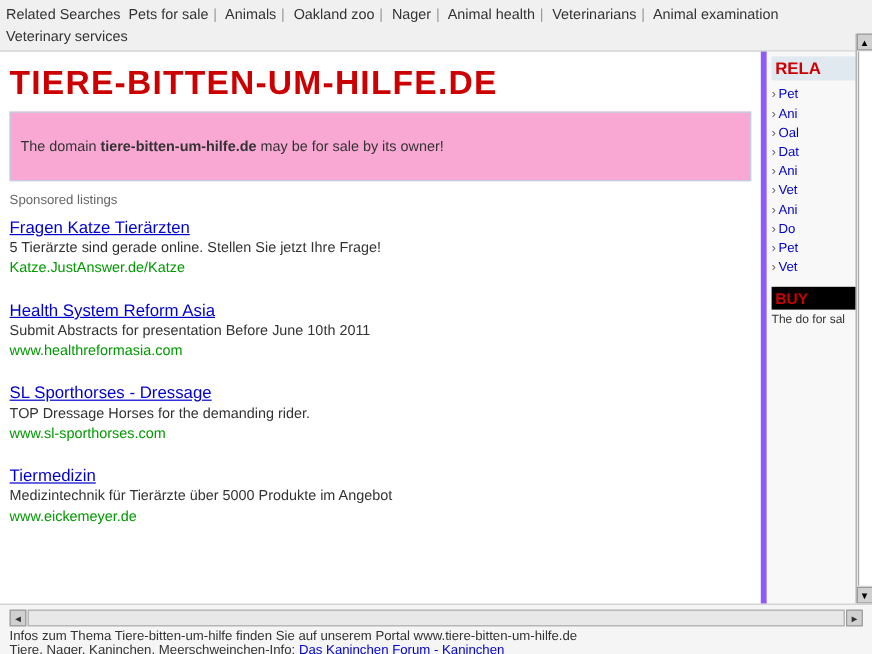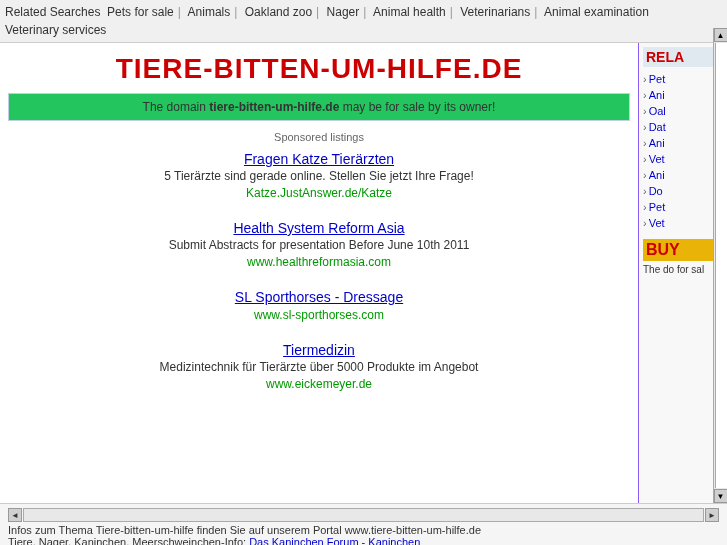--- a/index.html
+++ b/index.html
@@ -32,39 +32,38 @@
     #main-wrapper {
       display: flex;
       height: calc(545px - 28px - 42px);
     }
 
     
     #main-content {
       flex: 1;
       padding: 0 8px;
       overflow-y: auto;
-      border-right: 1px solid #8b5cf6;
-      text-align: center;
+      border-right: 5px solid #8b5cf6;
     }
 
     
     #domain-title {
       color: #cc0000;
       font-size: 28px;
       font-weight: bold;
       padding: 10px 0 8px 0;
       font-family: Arial, sans-serif;
       letter-spacing: 1px;
     }
 
     
     #info-bar {
-      background: #22c55e;
+      background: #f9a8d4;
       border: 1px solid #c0d0e0;
-      padding: 6px 8px;
+      padding: 21px 8px;
       font-size: 12px;
       color: #333;
       margin-bottom: 10px;
     }
     #info-bar strong { font-weight: bold; }
 
     
     #sponsored-label {
       color: #666;
       font-size: 11px;
@@ -124,22 +123,22 @@
       white-space: nowrap;
       overflow: hidden;
       text-overflow: ellipsis;
     }
     .sidebar-bullet { color: #666; margin-right: 2px; }
 
     #sidebar-buy {
       margin-top: 8px;
       color: #cc0000;
       font-weight: bold;
-      font-size: 16px;
-      background: #eab308;
+      font-size: 13px;
+      background: #000000;
       padding: 2px 3px;
     }
     #sidebar-buy-text {
       font-size: 10px;
       color: #333;
       margin-top: 3px;
     }
 
     
     #scrollbar-area {
@@ -240,20 +239,21 @@
     </div>
 
     <div class="listing">
       <a class="listing-title">Health System Reform Asia</a>
       <div class="listing-desc">Submit Abstracts for presentation Before June 10th 2011</div>
       <a class="listing-url">www.healthreformasia.com</a>
     </div>
 
     <div class="listing">
       <a class="listing-title">SL Sporthorses - Dressage</a>
+      <div class="listing-desc">TOP Dressage Horses for the demanding rider.</div>
       <a class="listing-url">www.sl-sporthorses.com</a>
     </div>
 
     <div class="listing">
       <a class="listing-title">Tiermedizin</a>
       <div class="listing-desc">Medizintechnik für Tierärzte über 5000 Produkte im Angebot</div>
       <a class="listing-url">www.eickemeyer.de</a>
     </div>
 
   </div>

